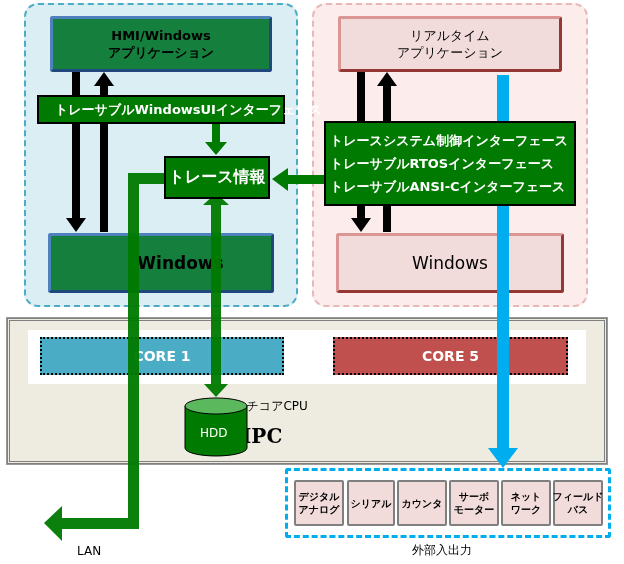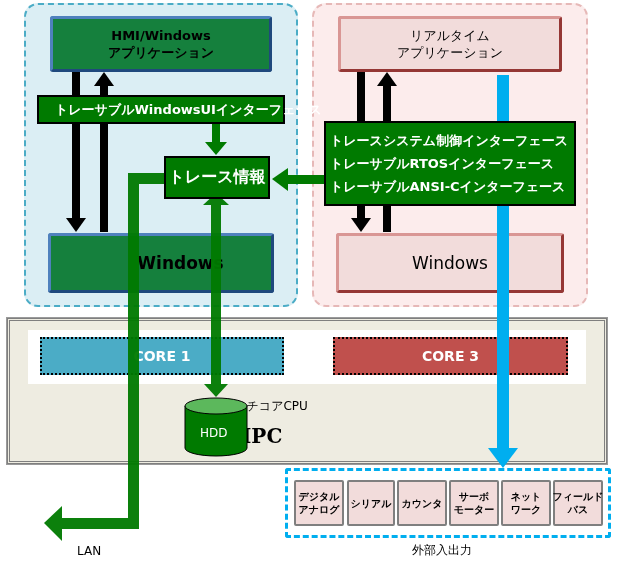--- a/index.html
+++ b/index.html
@@ -28,21 +28,21 @@
 アプリケーション</div>
 <div class="abs box-red" style="left:338px;top:16px;width:224px;height:56px;font-size:13px;line-height:17px;white-space:pre;">リアルタイム
 アプリケーション</div>
 
 <div class="abs box-blue" style="left:48px;top:233px;width:226px;height:60px;font-size:17px;padding-left:39px;">Windows</div>
 <div class="abs box-red" style="left:336px;top:233px;width:228px;height:60px;font-size:17px;">Windows</div>
 
 <div class="abs ipc"></div>
 <div class="abs ipc-inner"></div>
 <div class="abs core" style="left:40px;top:337px;width:244px;height:38px;background:#4bacc6;">CORE 1</div>
-<div class="abs core" style="left:333px;top:337px;width:235px;height:38px;background:#c0504d;">CORE 3</div>
+<div class="abs core" style="left:333px;top:337px;width:235px;height:38px;background:#c0504d;">CORE 5</div>
 <div class="abs label" style="left:222px;top:398px;font-size:12px;">マルチコアCPU</div>
 <div class="abs" style="left:242px;top:424px;font-family:'DejaVu Serif',serif;font-weight:bold;font-size:20px;">IPC</div>
 
 <div class="abs io-frame"></div>
 <div class="abs io-btn" style="left:294px;width:50px;">デジタル
 アナログ</div>
 <div class="abs io-btn" style="left:347px;width:48px;">シリアル</div>
 <div class="abs io-btn" style="left:397px;width:50px;">カウンタ</div>
 <div class="abs io-btn" style="left:449px;width:50px;font-family:Liberation Serif, serif;">サーボ
 モーター</div>

